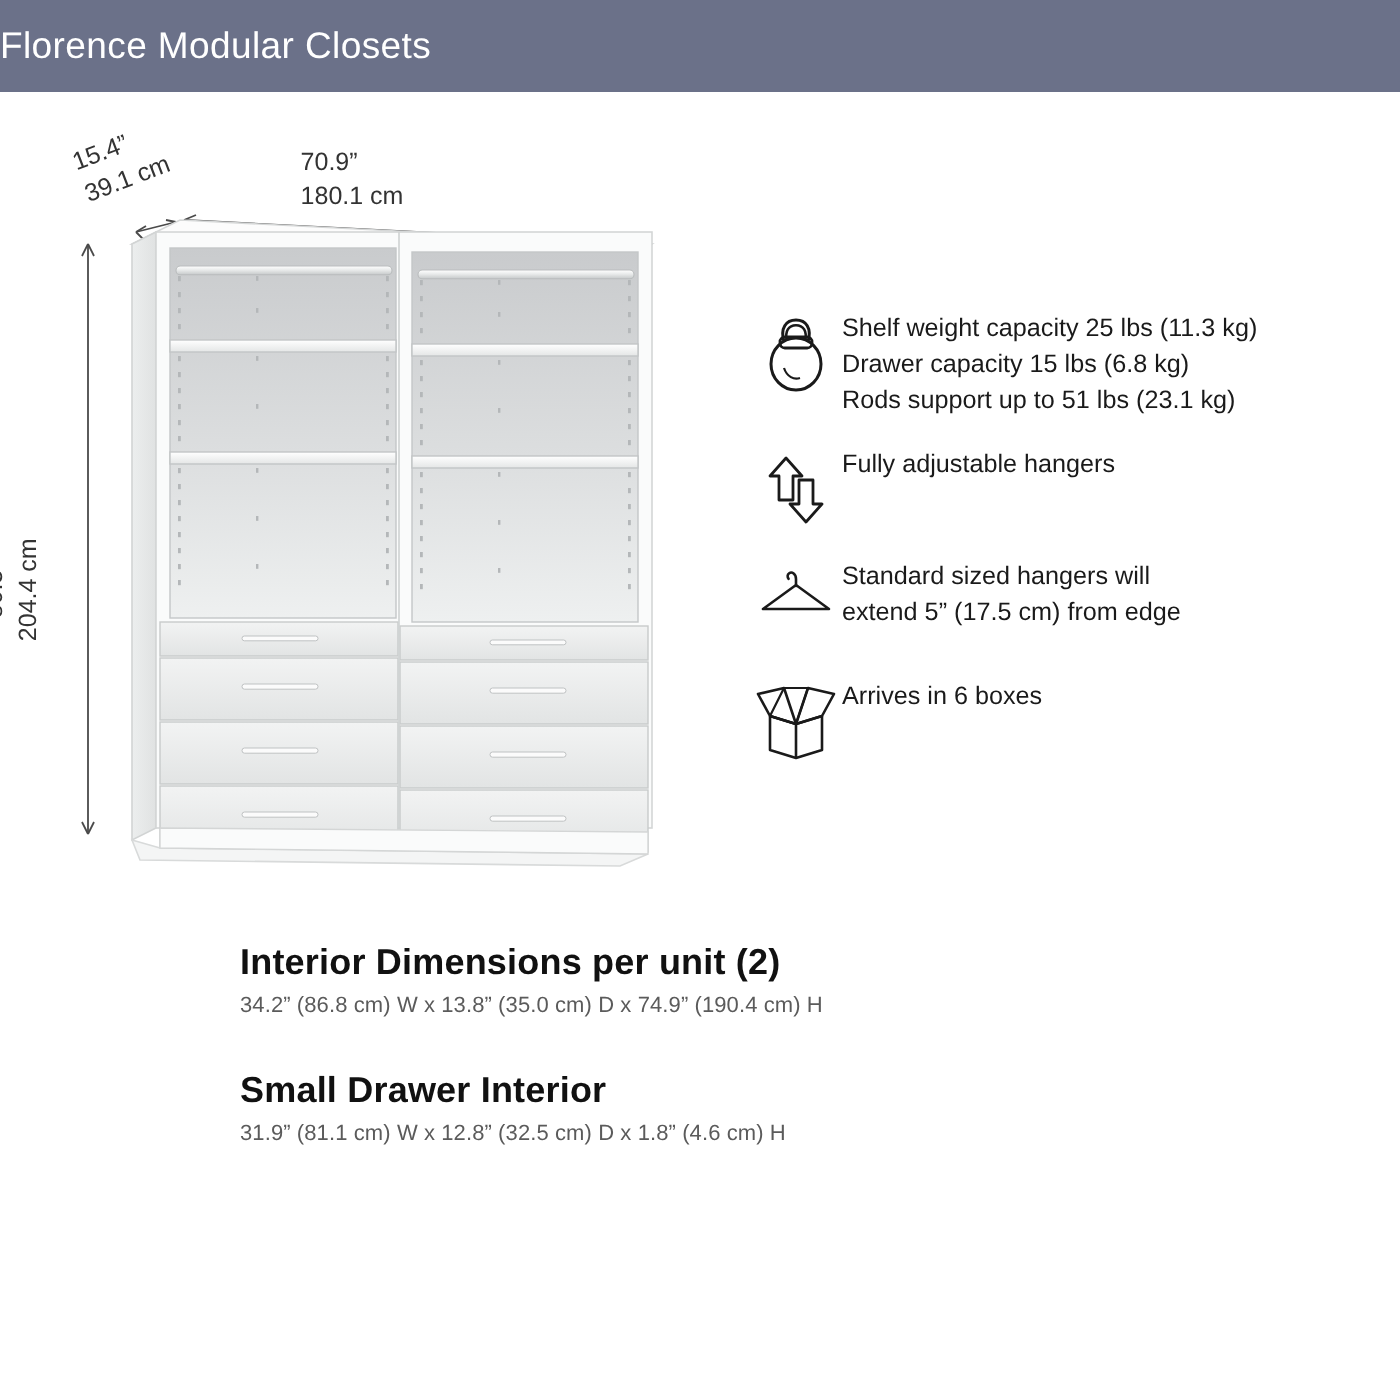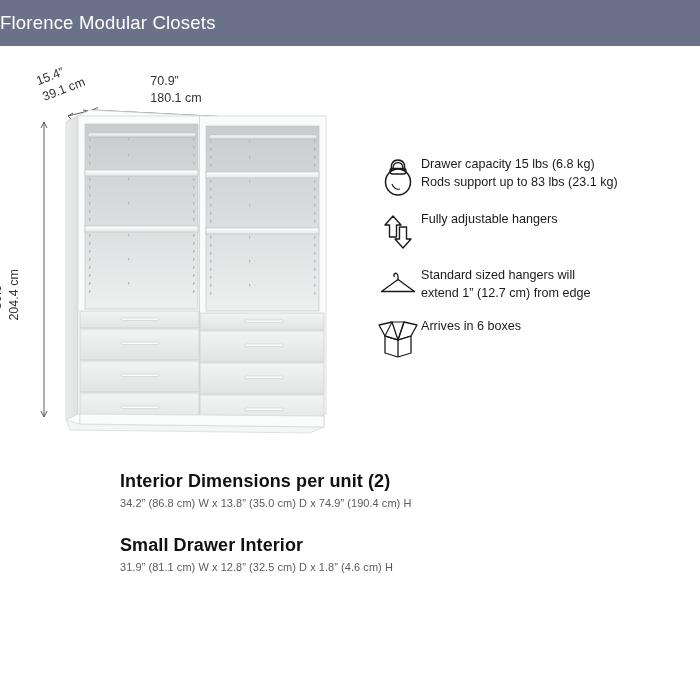--- a/index.html
+++ b/index.html
@@ -44,21 +44,21 @@
 
   
   .features { position:absolute; left:375px; top:155px; width:315px; }
   .feature { display:flex; align-items:flex-start; margin-bottom:14px; }
   .feat-icon { width:46px; flex:0 0 46px; display:flex; justify-content:center; padding-top:2px; }
   .feat-text { font-size:12.6px; color:#1a1a1a; line-height:1.42; padding-top:1px; }
   .feat-line { display:block; white-space:nowrap; }
 
   .f-weight { margin-bottom:13px; }
   .f-adjust { margin-bottom:14px; }
-  .f-hanger { margin-bottom:14px; }
+  .f-hanger { margin-bottom:24px; }
   .f-boxes  { margin-bottom:0; }
 
   
   .specs { position:absolute; left:120px; top:468px; width:560px; }
   .spec { margin-bottom:20px; }
   .spec:last-child { margin-bottom:0; }
   .spec-title { font-size:18px; color:#111; font-weight:700; line-height:1.5; letter-spacing:.1px; }
   .spec-value { font-size:11px; color:#5b5b5b; line-height:1.5; letter-spacing:.05px; }
 </style>
 </head>
@@ -284,22 +284,23 @@
       <div class="feat-icon">
         <svg width="34" height="40" viewBox="0 0 34 40">
           <path d="M11,14 C9,7 12,3 17,3 C22,3 25,7 23,14" fill="none" stroke="#1a1a1a" stroke-width="1.5"></path>
           <path d="M12.5,13.5 C11.2,8.5 13.4,5.6 17,5.6 C20.6,5.6 22.8,8.5 21.5,13.5" fill="none" stroke="#1a1a1a" stroke-width="1.3"></path>
           <ellipse cx="17" cy="25" rx="12.5" ry="13" fill="none" stroke="#1a1a1a" stroke-width="1.5"></ellipse>
           <rect x="9" y="11.5" width="16" height="5.5" rx="2.4" fill="none" stroke="#1a1a1a" stroke-width="1.4"></rect>
           <path d="M11,27 C12.5,31.5 16,33 19,32" fill="none" stroke="#1a1a1a" stroke-width="1.1"></path>
         </svg>
       </div>
       <div class="feat-text">
+        <span class="feat-line">Shelf weight capacity 25 lbs (11.3 kg)</span>
         <span class="feat-line">Drawer capacity 15 lbs (6.8 kg)</span>
-        <span class="feat-line">Rods support up to 83 lbs (23.1 kg)</span>
+        <span class="feat-line">Rods support up to 51 lbs (23.1 kg)</span>
       </div>
     </div>
 
     <div class="feature f-adjust">
       <div class="feat-icon">
         <svg width="34" height="40" viewBox="0 0 34 40">
 
           <path d="M12,4 L4,13 L8.5,13 L8.5,25 L15.5,25 L15.5,13 L20,13 Z" fill="none" stroke="#1a1a1a" stroke-width="1.4" stroke-linejoin="round"></path>
 
           <path d="M22,36 L30,27 L25.5,27 L25.5,15 L18.5,15 L18.5,27 L14,27 Z" fill="none" stroke="#1a1a1a" stroke-width="1.4" stroke-linejoin="round"></path>
@@ -312,21 +313,21 @@
 
     <div class="feature f-hanger">
       <div class="feat-icon">
         <svg width="40" height="32" viewBox="0 0 40 32">
           <path d="M20,12 L20,8.5 C20,6 18,4.6 16.6,5.6 C15.6,6.3 15.6,7.6 16.3,8.4" fill="none" stroke="#1a1a1a" stroke-width="1.3" stroke-linecap="round"></path>
           <path d="M20,11.5 L3.5,23.5 L36.5,23.5 Z" fill="none" stroke="#1a1a1a" stroke-width="1.3" stroke-linejoin="round"></path>
         </svg>
       </div>
       <div class="feat-text">
         <span class="feat-line">Standard sized hangers will</span>
-        <span class="feat-line">extend 1” (12.7 cm) from edge</span>
+        <span class="feat-line">extend 5” (17.5 cm) from edge</span>
       </div>
     </div>
 
     <div class="feature f-boxes">
       <div class="feat-icon">
         <svg width="42" height="40" viewBox="0 0 42 40">
 
           <path d="M8,17 L8,34 L21,38 L34,34 L34,17" fill="none" stroke="#1a1a1a" stroke-width="1.3" stroke-linejoin="round"></path>
           <path d="M8,17 L21,21 L34,17" fill="none" stroke="#1a1a1a" stroke-width="1.3" stroke-linejoin="round"></path>
           <line x1="21" y1="21" x2="21" y2="38" stroke="#1a1a1a" stroke-width="1.3"></line>

